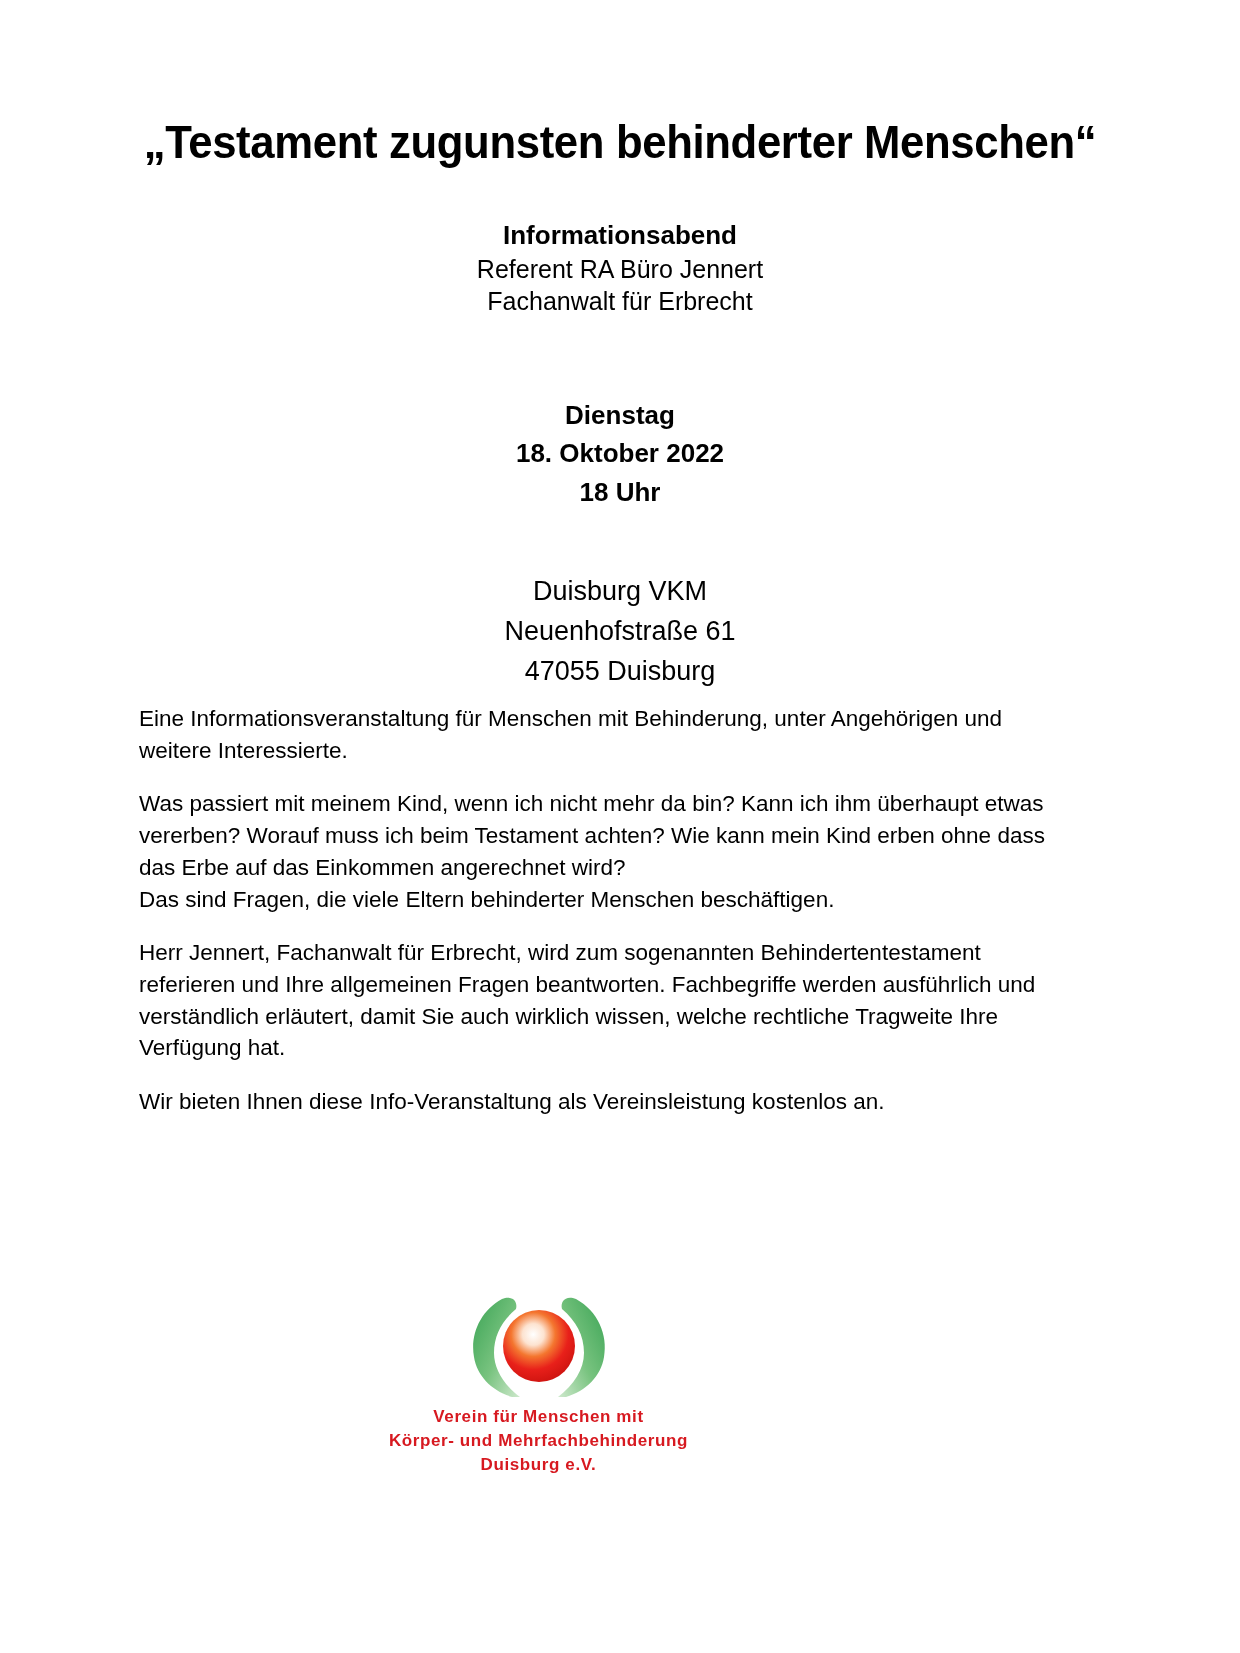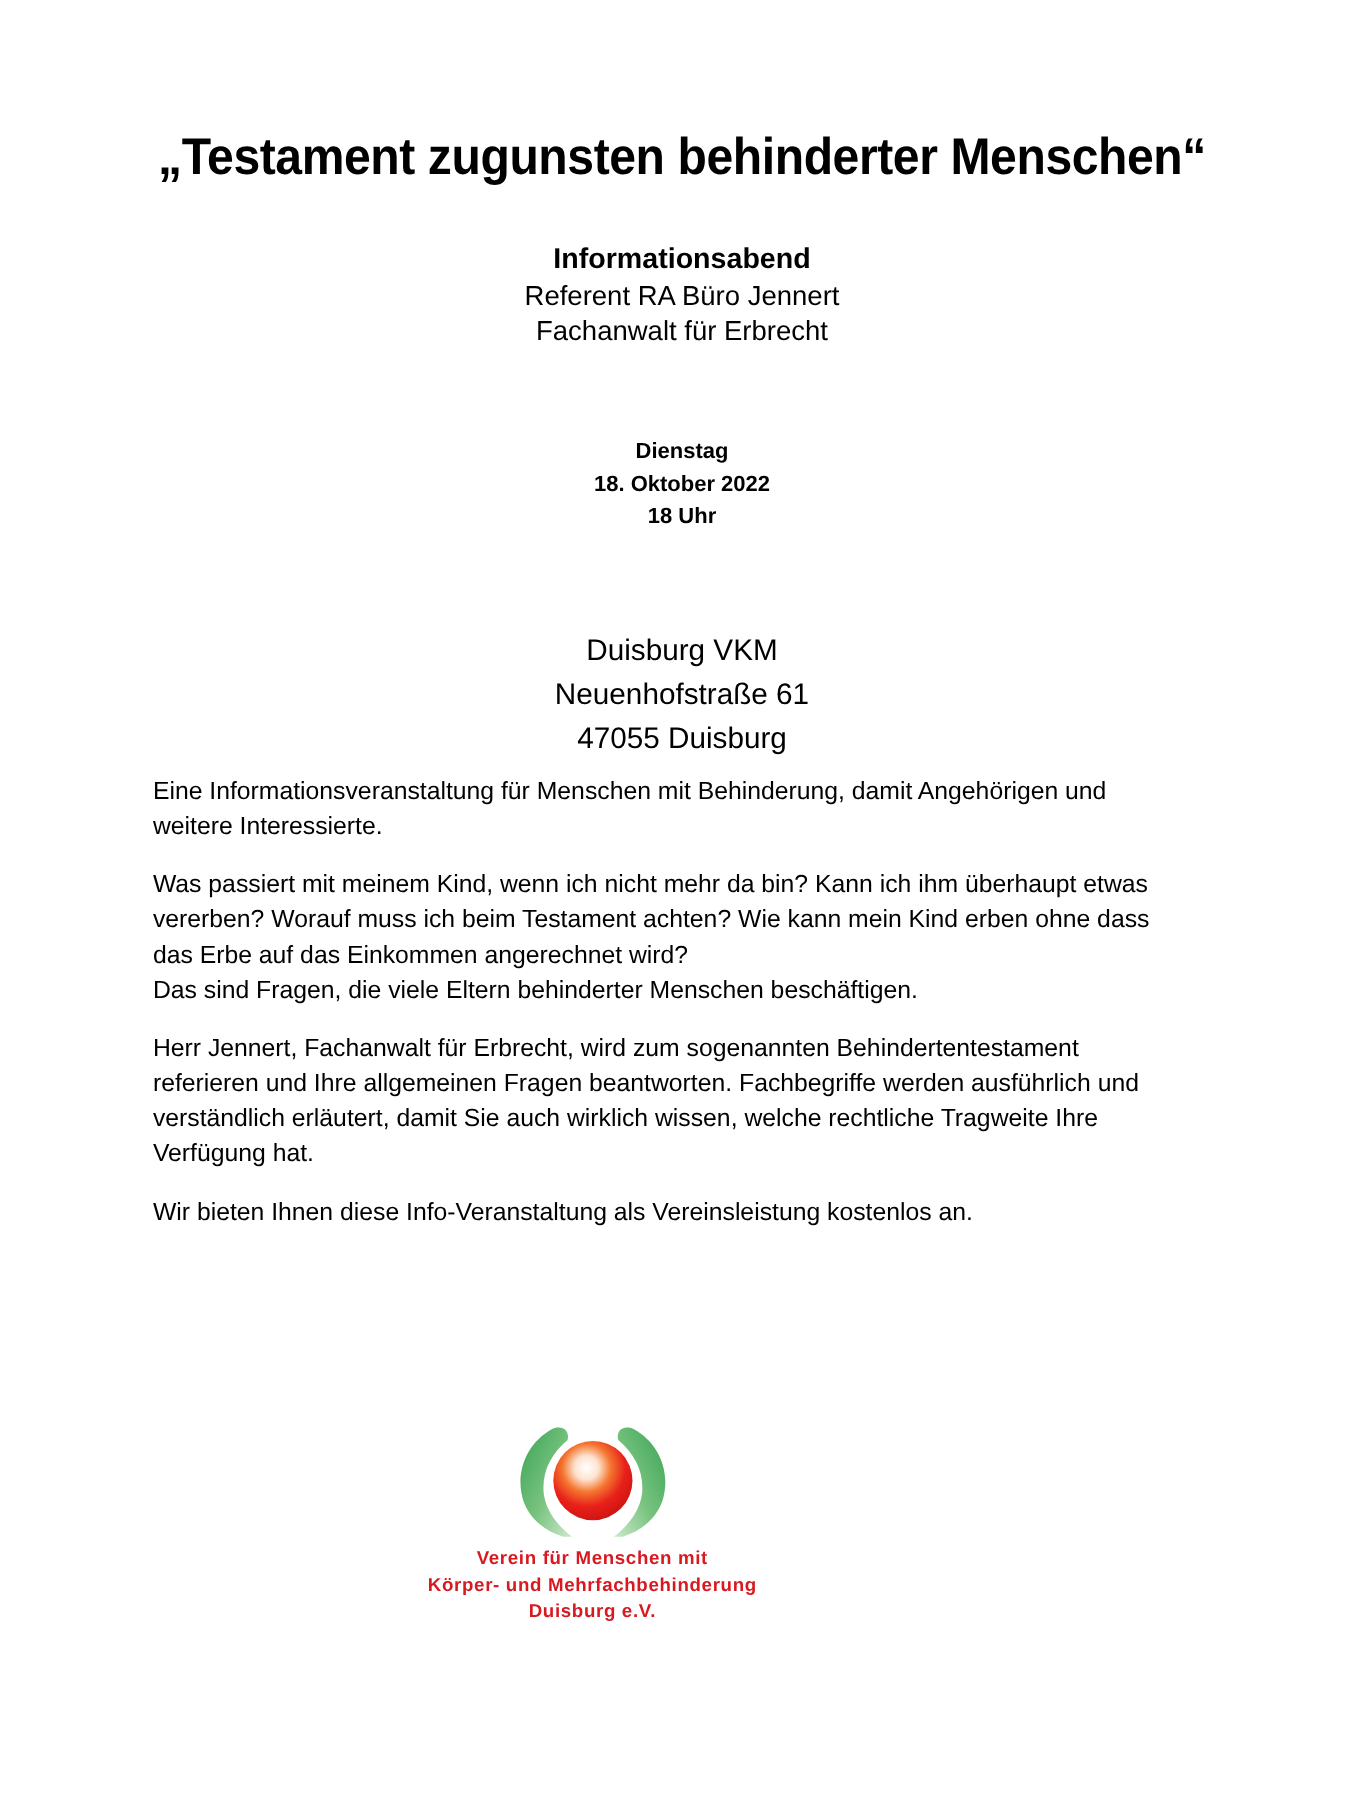--- a/index.html
+++ b/index.html
@@ -52,21 +52,21 @@
     line-height: 1.30;
   }
   .subtitle-line {
     font-size: 25px;
     font-weight: normal;
     line-height: 1.30;
   }
 
   .date-block { top: 396px; }
   .date-line {
-    font-size: 20px;
+    font-size: 26px;
     font-weight: bold;
     line-height: 1.48;
   }
 
   .venue-block { top: 572px; }
   .venue-line {
     font-size: 27px;
     font-weight: normal;
     line-height: 1.48;
   }
@@ -129,21 +129,21 @@
     <div class="date-line">18 Uhr</div>
   </div>
 
   <div class="center-block venue-block">
     <div class="venue-line">Duisburg VKM</div>
     <div class="venue-line">Neuenhofstraße 61</div>
     <div class="venue-line">47055 Duisburg</div>
   </div>
 
   <div class="body-text">
-    <p class="para">Eine Informationsveranstaltung für Menschen mit Behinderung, damit Angehörigen und weitere Interessierte.</p>
+    <p class="para">Eine Informationsveranstaltung für Menschen mit Behinderung, unter Angehörigen und weitere Interessierte.</p>
     <p class="para">Was passiert mit meinem Kind, wenn ich nicht mehr da bin? Kann ich ihm überhaupt etwas vererben? Worauf muss ich beim Testament achten? Wie kann mein Kind erben ohne dass das Erbe auf das Einkommen angerechnet wird?
 Das sind Fragen, die viele Eltern behinderter Menschen beschäftigen.</p>
     <p class="para">Herr Jennert, Fachanwalt für Erbrecht, wird zum sogenannten Behindertentestament referieren und Ihre allgemeinen Fragen beantworten. Fachbegriffe werden ausführlich und verständlich erläutert, damit Sie auch wirklich wissen, welche rechtliche Tragweite Ihre Verfügung hat.</p>
     <p class="para">Wir bieten Ihnen diese Info-Veranstaltung als Vereinsleistung kostenlos an.</p>
   </div>
 
   <div class="logo">
     <div class="logo-mark">
       <svg viewBox="0 0 230 118" xmlns="http://www.w3.org/2000/svg" aria-hidden="true">
         <defs>

